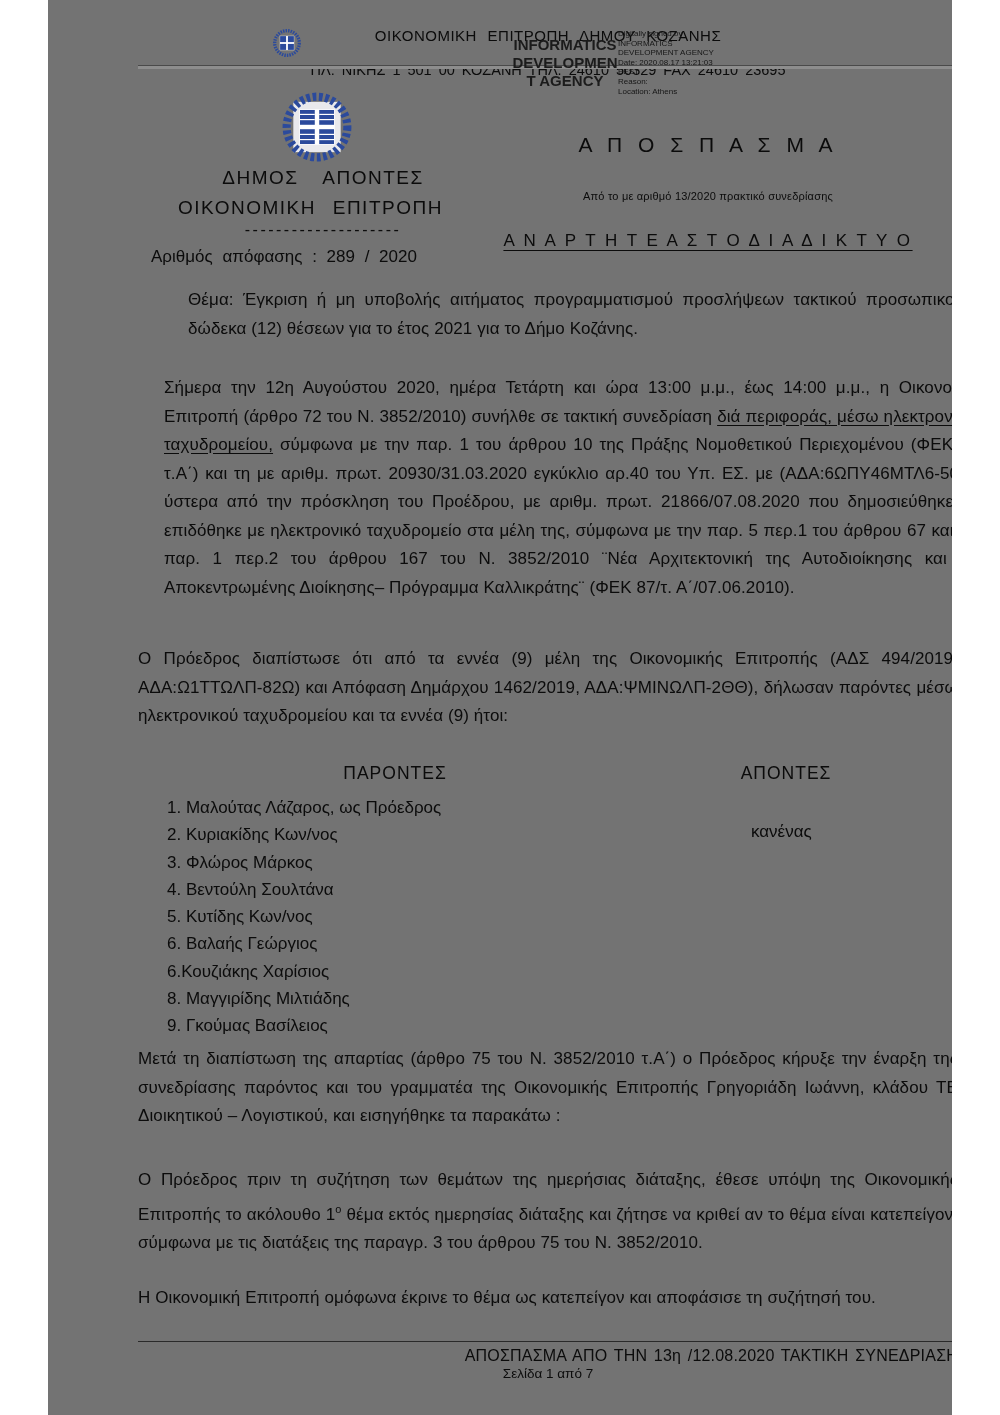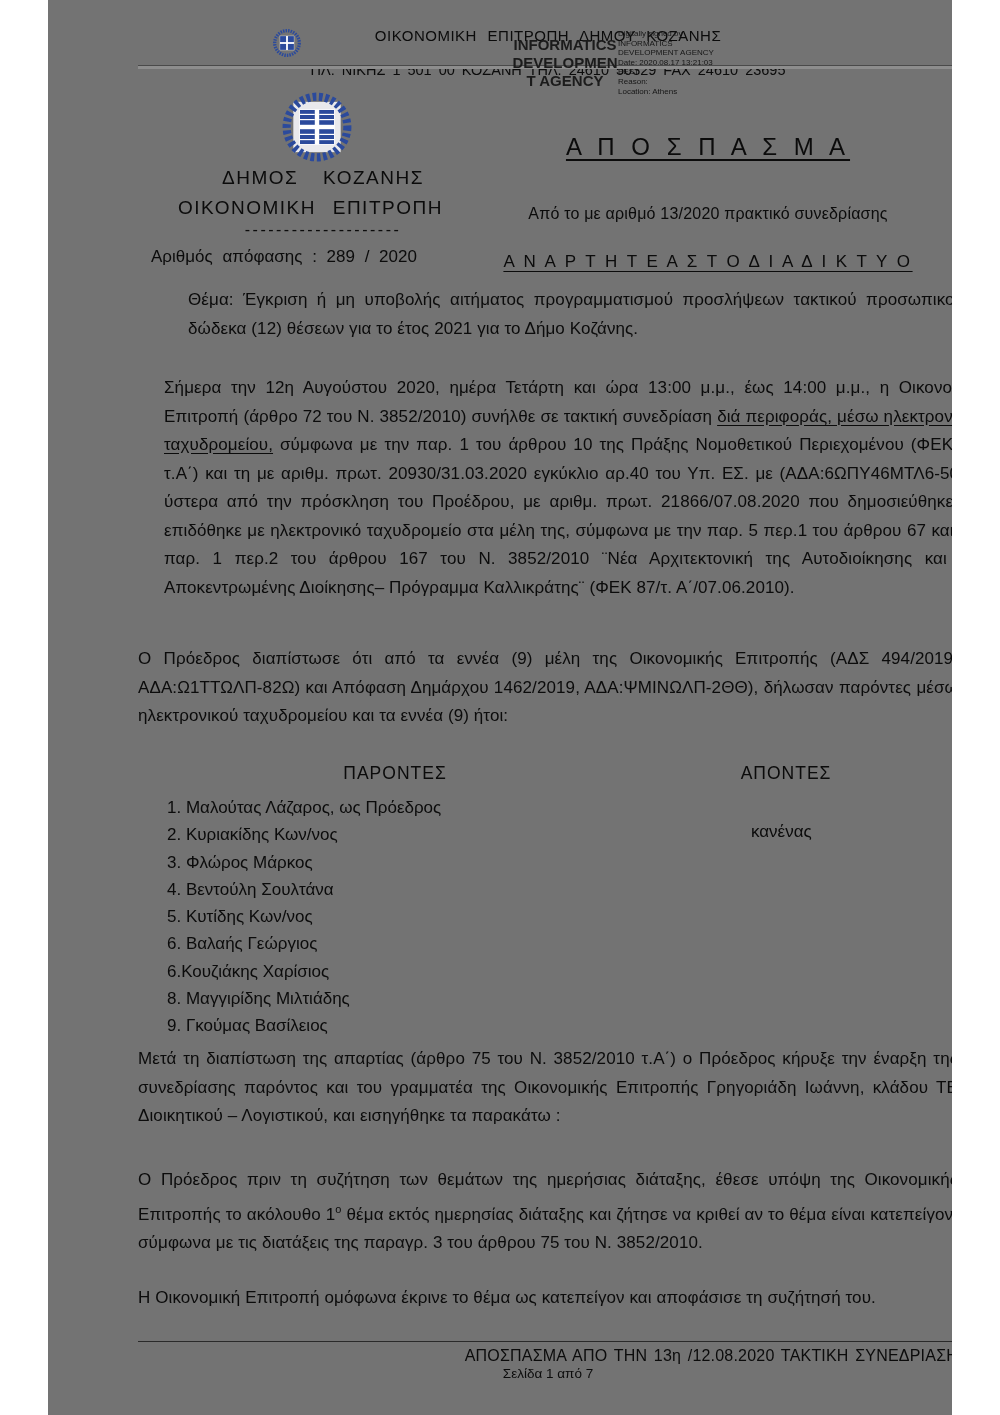--- a/index.html
+++ b/index.html
@@ -28,22 +28,22 @@
   
   .emblem-large { left:232px; top:90px; width:74px; height:74px; }
   .emblem-small { left:224px; top:28px; width:30px; height:30px; }
   .muni-line1 { left:130px; top:167px; width:290px; text-align:center; font-size:19px; letter-spacing:1.5px; word-spacing:18px; }
   .muni-line2 { left:130px; top:197px; width:290px; text-align:left; font-size:19px; letter-spacing:1.5px; word-spacing:10px; }
   .dash-sep   { left:130px; top:221px; width:290px; text-align:center; font-size:16px; letter-spacing:2.5px; }
   .decision   { left:103px; top:247px; width:330px; font-size:17px; word-spacing:5px; }
 
   
   .right-col { left:428px; top:133px; width:464px; text-align:center; }
-  .apospasma { font-size:24px; letter-spacing:5px; text-decoration:underline; text-underline-offset:4px; }
-  .from-line { margin-top:44px; font-size:16px; letter-spacing:0.2px; }
+  .apospasma { font-size:21px; letter-spacing:5px; text-underline-offset:4px; }
+  .from-line { margin-top:33px; font-size:11px; letter-spacing:0.2px; }
   .web-line  { margin-top:29px; font-size:17px; letter-spacing:2.5px; text-decoration:underline; text-underline-offset:4px; white-space:nowrap; }
 
   
   .para { position:absolute; font-size:17px; line-height:28.5px; text-align:justify; letter-spacing:0.1px; }
   .subject { left:140px; top:286px; width:776px; }
   .p1 { left:90px; top:374px; width:820px;margin-left:26px; }
   .p2 { left:90px; top:645px; width:820px; }
   .p3 { left:90px; top:1045px; width:820px; }
   .p4 { left:90px; top:1166px; width:820px; }
   .p5 { left:90px; top:1284px; width:820px; }
@@ -112,21 +112,21 @@
         <line x1="27" y1="40" x2="47" y2="40"></line>
       <line x1="53" y1="33" x2="73" y2="33"></line>
         <line x1="53" y1="40" x2="73" y2="40"></line>
       <line x1="27" y1="60" x2="47" y2="60"></line>
         <line x1="27" y1="67" x2="47" y2="67"></line>
       <line x1="53" y1="60" x2="73" y2="60"></line>
         <line x1="53" y1="67" x2="73" y2="67"></line>
     </g>
   </svg>
 
-  <div class="abs muni-line1">ΔΗΜΟΣ ΚΟΖΑΝΗΣ</div>
+  <div class="abs muni-line1">ΔΗΜΟΣ ΑΠΟΝΤΕΣ</div>
   <div class="abs muni-line2">ΟΙΚΟΝΟΜΙΚΗ ΕΠΙΤΡΟΠΗ</div>
   <div class="abs dash-sep">--------------------</div>
   <div class="abs decision">Αριθμός απόφασης :  289 / 2020</div>
 
   <div class="abs right-col">
     <div class="apospasma">Α Π Ο Σ Π Α Σ Μ Α</div>
     <div class="from-line">Από το με αριθμό 13/2020 πρακτικό συνεδρίασης</div>
     <div class="web-line">Α Ν Α Ρ Τ Η Τ Ε Α  Σ Τ Ο  Δ Ι Α Δ Ι Κ Τ Υ Ο</div>
   </div>
 

